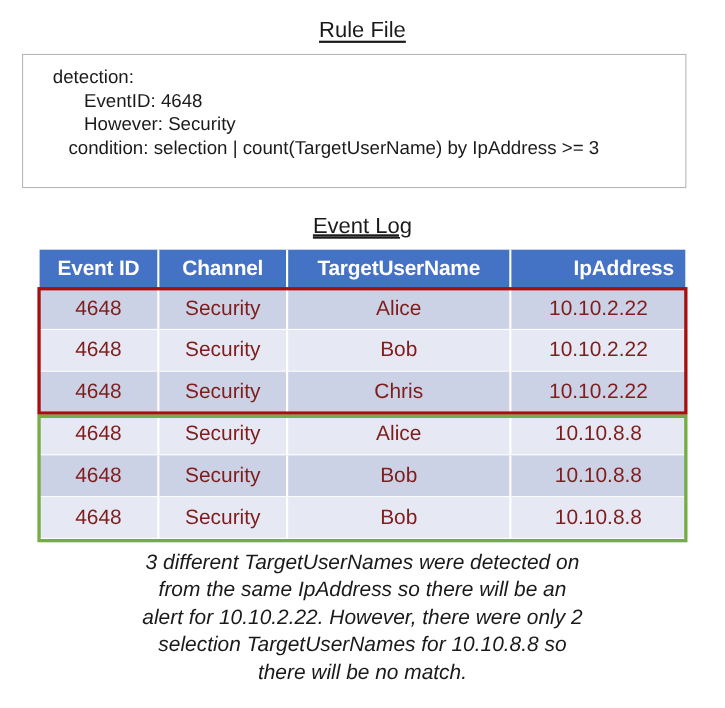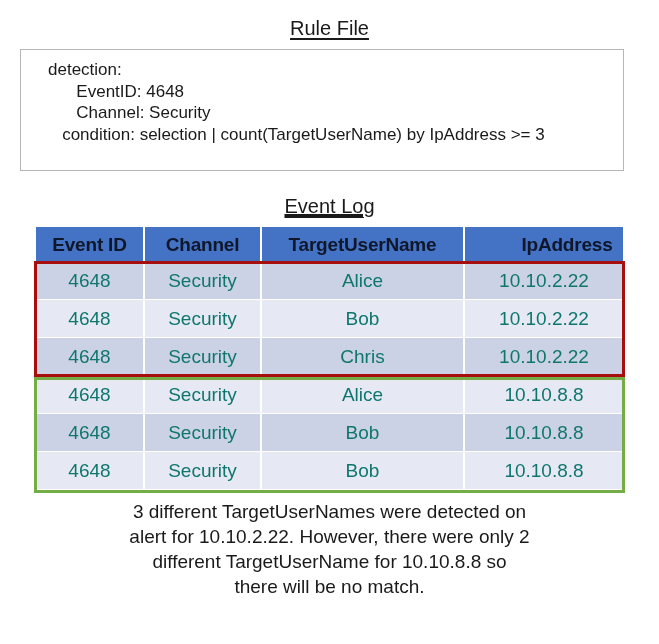--- a/index.html
+++ b/index.html
@@ -56,37 +56,37 @@
     width: 587px;
   }
   table.event-log {
     border-collapse: separate;
     border-spacing: 0;
     width: 587px;
     table-layout: fixed;
   }
   table.event-log th {
     background: #4472c4;
-    color: #0f172a;
+    color: #ffffff;
     font-size: 19px;
     font-weight: bold;
     height: 35px;
     text-align: center;
     border-right: 2px solid #ffffff;
     padding: 0;
     letter-spacing: -0.2px;
   }
   table.event-log th:last-child { border-right: none; padding-left: 46px; }
 
   table.event-log td {
     height: 37px;
     text-align: center;
     font-size: 19px;
     font-weight: 400;
-    color: #0f766e;
+    color: #7f1d1d;
     border-right: 2px solid #ffffff;
     border-bottom: 1px solid #ffffff;
     padding: 0;
   }
   table.event-log td:last-child { border-right: none; }
 
   tr.band-dark td  { background: #ccd2e6; }
   tr.band-light td { background: #e6e9f3; }
 
   
@@ -116,33 +116,34 @@
     height: 116px;
   }
 
   
   .caption {
     margin: 9px 58px 0 58px;
     text-align: center;
     font-size: 19px;
     line-height: 25px;
     color: #1a1a1a;
+    font-style: italic;
   }
 </style>
 </head>
 <body>
 
 <div class="section-title" id="rule-title">
   <span>Rule File</span>
 </div>
 
 <div class="rule-box">
   <div class="rule-line">detection:</div>
   <div class="rule-line">      EventID: 4648</div>
-  <div class="rule-line">      Channel: Security</div>
+  <div class="rule-line">      However: Security</div>
   <div class="rule-line">   condition: selection | count(TargetUserName) by IpAddress &gt;= 3</div>
 </div>
 
 <div class="section-title" id="log-title">
   <span>Event Log</span>
 </div>
 
 <div class="table-wrap">
   <table class="event-log">
     <colgroup>
@@ -198,16 +199,17 @@
       </tr>
     </tbody>
   </table>
 
   <div class="hl hl-red"></div>
   <div class="hl hl-green"></div>
 </div>
 
 <div class="caption">
   <div>3 different TargetUserNames were detected on</div>
+  <div>from the same IpAddress so there will be an</div>
   <div>alert for 10.10.2.22. However, there were only 2</div>
-  <div>different TargetUserName for 10.10.8.8 so</div>
+  <div>selection TargetUserNames for 10.10.8.8 so</div>
   <div>there will be no match.</div>
 </div>
 
 </body></html>

